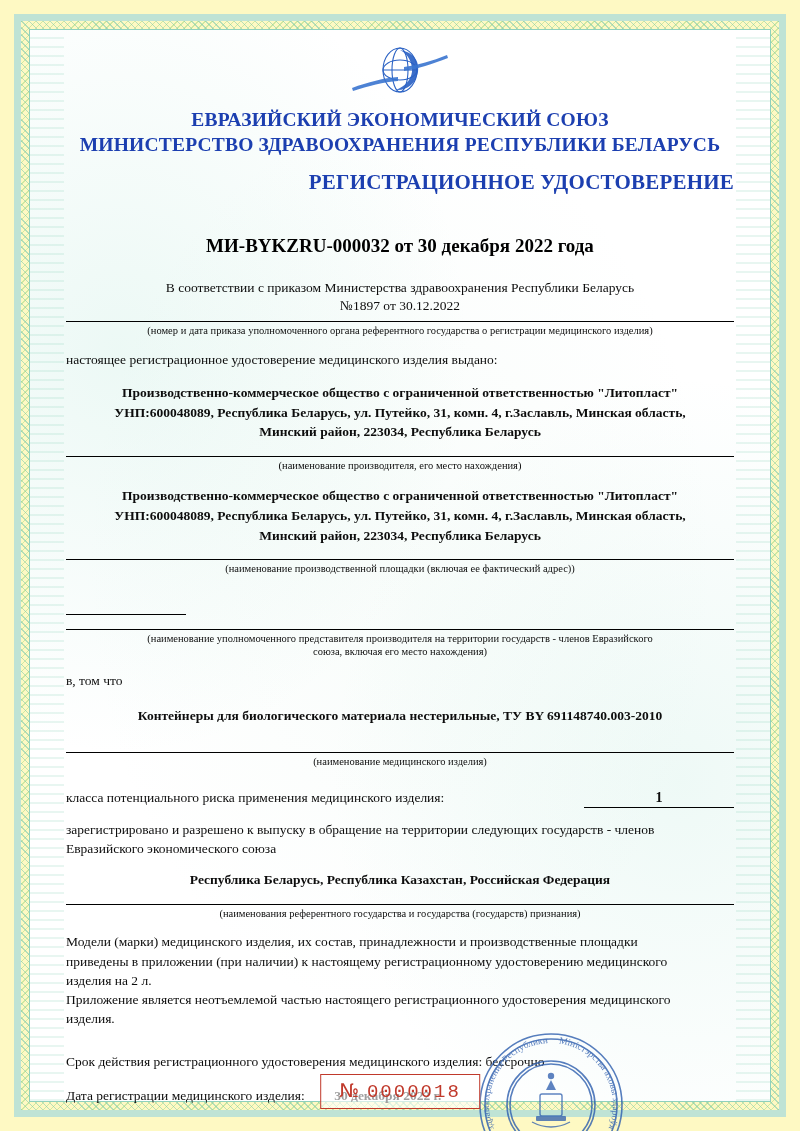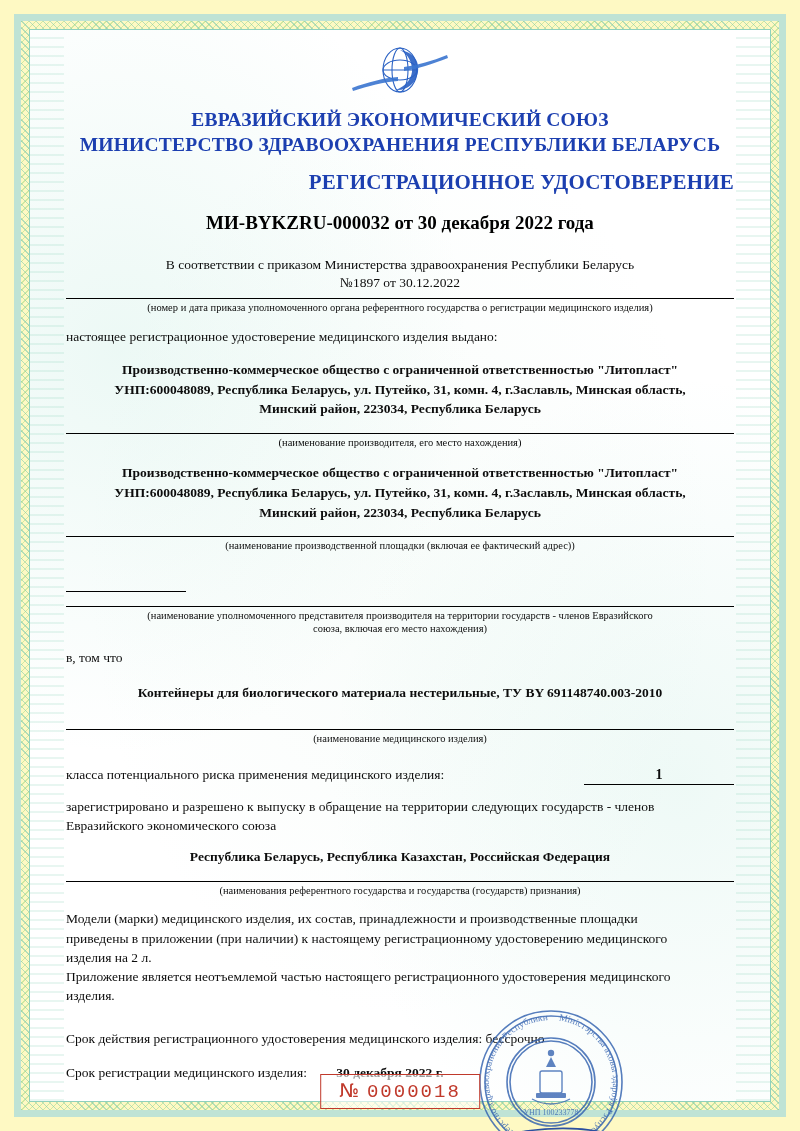--- a/index.html
+++ b/index.html
@@ -104,21 +104,21 @@
     color: #1c3fb0;
     font-weight: bold;
     font-size: 21px;
     margin-top: 12px;
     letter-spacing: 0.2px;
   }
   .doc-number {
     text-align: center;
     font-weight: bold;
     font-size: 19px;
-    margin-top: 17px;
+    margin-top: 40px;
     color: #000;
   }
   .order-line {
     text-align: center;
     font-size: 13.5px;
     margin-top: 22px;
     line-height: 1.35;
   }
   .rule {
     border: 0;
@@ -321,21 +321,21 @@
       <div>Модели (марки) медицинского изделия, их состав, принадлежности и производственные площадки</div>
       <div>приведены в приложении (при наличии) к настоящему регистрационному удостоверению медицинского</div>
       <div>изделия на 2 л.</div>
       <div>Приложение является неотъемлемой частью настоящего регистрационного удостоверения медицинского</div>
       <div>изделия.</div>
     </div>
 
     <div class="validity">Срок действия регистрационного удостоверения медицинского изделия: бессрочно</div>
 
     <div class="reg-date">
-      <span>Срок регистрации медицинского изделия:</span>
+      <span>Дата регистрации медицинского изделия:</span>
       <span class="date-value">30 декабря 2022 г.</span>
     </div>
 
     <div class="signature-area">
       <div class="signer-role">Заместитель Министра</div>
 
       <svg class="stamp" viewBox="0 0 150 150">
         <g fill="none" stroke="#2f5fae" stroke-width="1.6" opacity="0.95">
           <circle cx="75" cy="75" r="71"></circle>
           <circle cx="75" cy="75" r="66"></circle>

